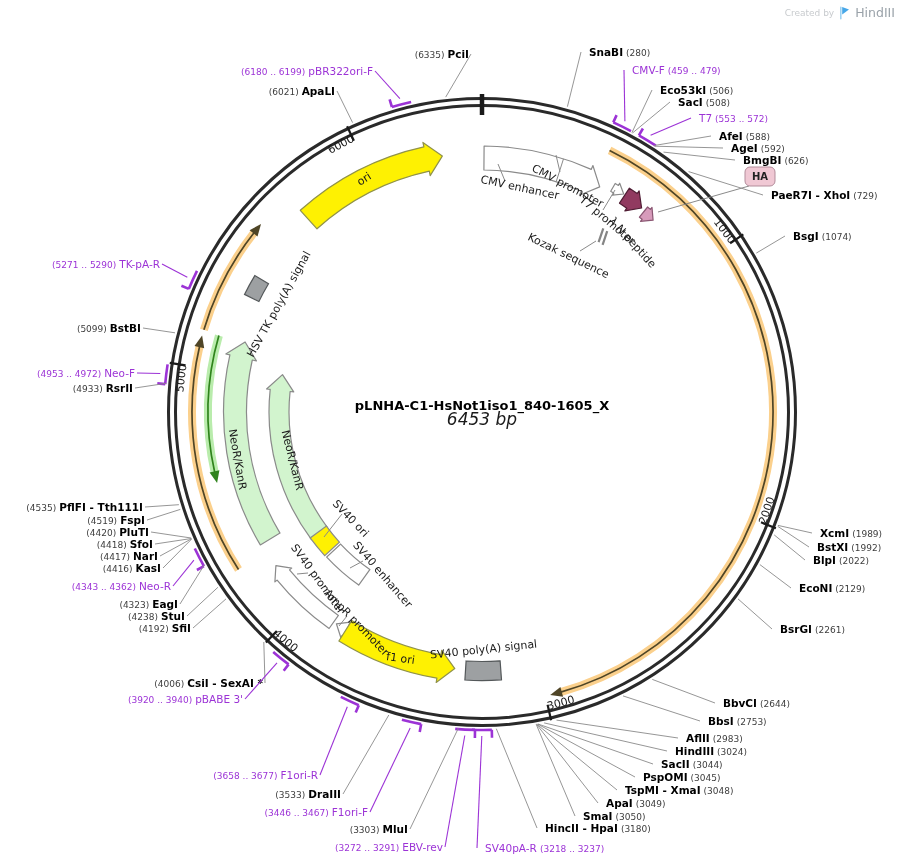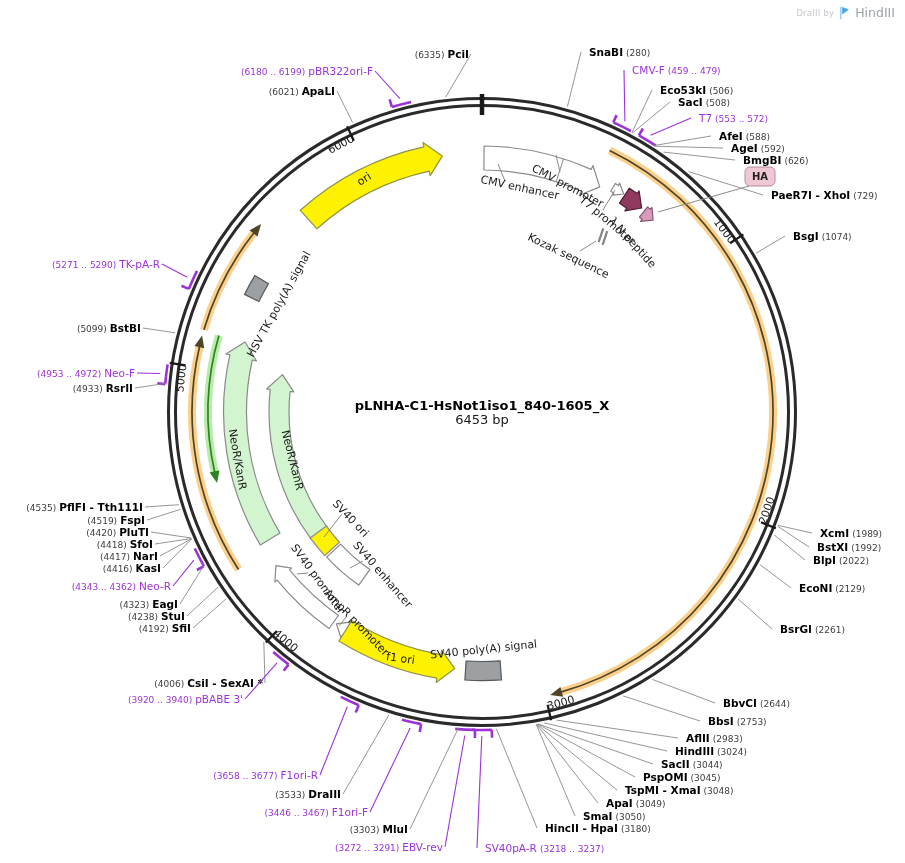--- a/index.html
+++ b/index.html
@@ -4,21 +4,21 @@
 <style>
   html,body{margin:0;padding:0;background:#fff;}
   #stage{position:relative;width:905px;height:863px;background:#ffffff;overflow:hidden;
          font-family:"DejaVu Sans", sans-serif;}
   #map{position:absolute;left:0;top:0;}
   #credit{position:absolute;top:5px;right:10px;display:flex;align-items:center;gap:5px;}
   #credit .created{font-size:9px;color:#c8cbce;}
   #credit .brand{font-size:12.5px;color:#9aa2a9;}
   #titleblock{position:absolute;left:482px;top:398px;transform:translateX(-50%);text-align:center;white-space:nowrap;}
   #titleblock .ptitle{font-size:13px;font-weight:bold;color:#000;line-height:15px;}
-  #titleblock .plen{font-size:13px;color:#1a1a1a;line-height:13px;}
+  #titleblock .plen{font-size:17px;color:#1a1a1a;line-height:13px;font-style:italic;}
   svg text{font-family:"DejaVu Sans", sans-serif;}
 </style>
 </head>
 <body>
 
 <div id="stage">
   <svg id="map" width="905" height="863" viewBox="0 0 905 863">
       <path d="M609.6,150.4A291,291 0 0 1 560.8,692.1" fill="none" stroke="#fbd08c" stroke-width="8" stroke-linecap="butt"></path>
       <path d="M609.6,150.4A291,291 0 0 1 560.8,692.1" fill="none" stroke="#4f4526" stroke-width="1.7"></path>
       <polygon points="550.2,695.1 563.1,696.7 560.4,687.1" fill="#4f4526"></polygon>
@@ -196,21 +196,21 @@
       <text x="603" y="807" text-anchor="start"><tspan font-size="10.5" font-weight="bold" fill="#000000" dx="3">ApaI</tspan><tspan font-size="9" fill="#3d3d3d" dx="3">(3049)</tspan></text>
       <line x1="575.0" y1="816.0" x2="536.2" y2="724.3" stroke="#8a8a8a" stroke-width="0.9"></line>
       <text x="580" y="820" text-anchor="start"><tspan font-size="10.5" font-weight="bold" fill="#000000" dx="3">SmaI</tspan><tspan font-size="9" fill="#3d3d3d" dx="3">(3050)</tspan></text>
       <line x1="537.0" y1="828.0" x2="496.3" y2="728.7" stroke="#8a8a8a" stroke-width="0.9"></line>
       <text x="542" y="832" text-anchor="start"><tspan font-size="10.5" font-weight="bold" fill="#000000" dx="3">HincII - HpaI</tspan><tspan font-size="9" fill="#3d3d3d" dx="3">(3180)</tspan></text>
       <line x1="477.0" y1="848.0" x2="481.8" y2="736.0" stroke="#9c33d6" stroke-width="1.1"></line>
       <text x="482" y="852" text-anchor="start"><tspan font-size="10.5" font-weight="normal" fill="#9c33d6" dx="3">SV40pA-R</tspan><tspan font-size="9" fill="#9c33d6" dx="3">(3218 .. 3237)</tspan></text>
     </svg>
 
   <div id="credit">
-    <span class="created">DraIII by</span>
+    <span class="created">Created by</span>
     <svg width="11" height="14" viewBox="0 0 11 14">
       <rect x="1" y="0.5" width="1.6" height="13" rx="0.8" fill="#9fd2f2"></rect>
       <path d="M3.2 1 L10 3.6 L3.2 8.4 Z" fill="#47a7e8"></path>
     </svg>
     <span class="brand">HindIII</span>
   </div>
 
   <div id="titleblock">
     <div class="ptitle">pLNHA-C1-HsNot1iso1_840-1605_X</div>
     <div class="plen">6453 bp</div>

